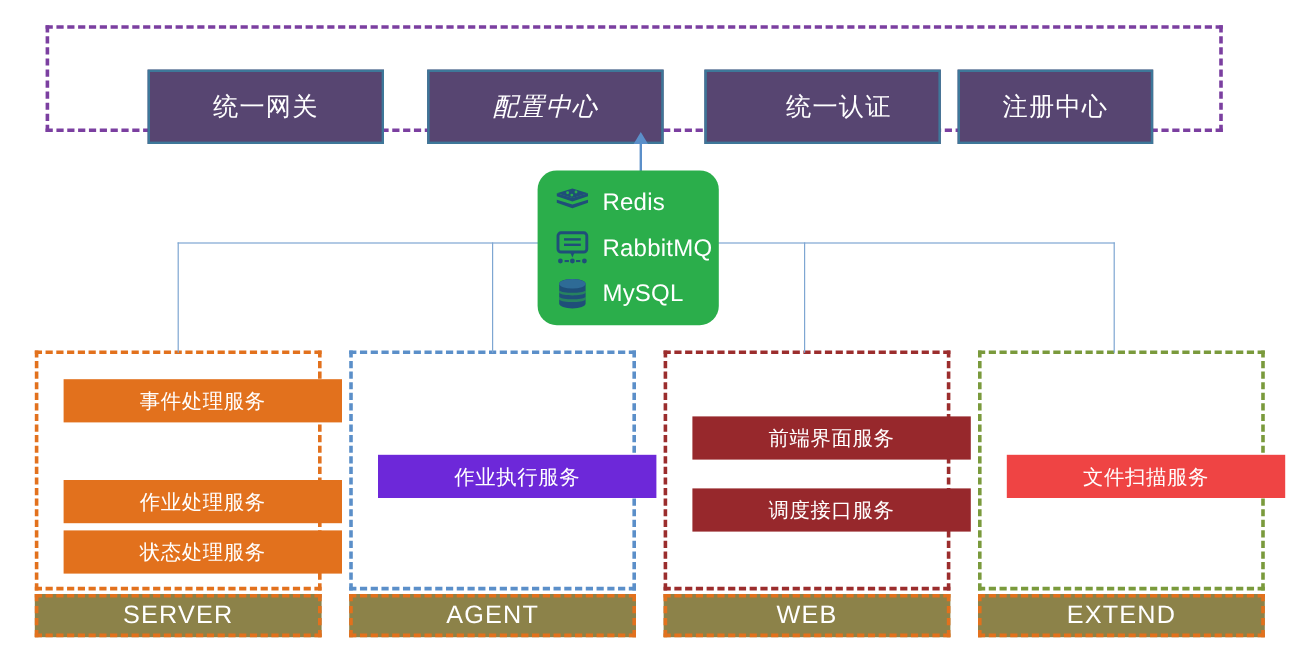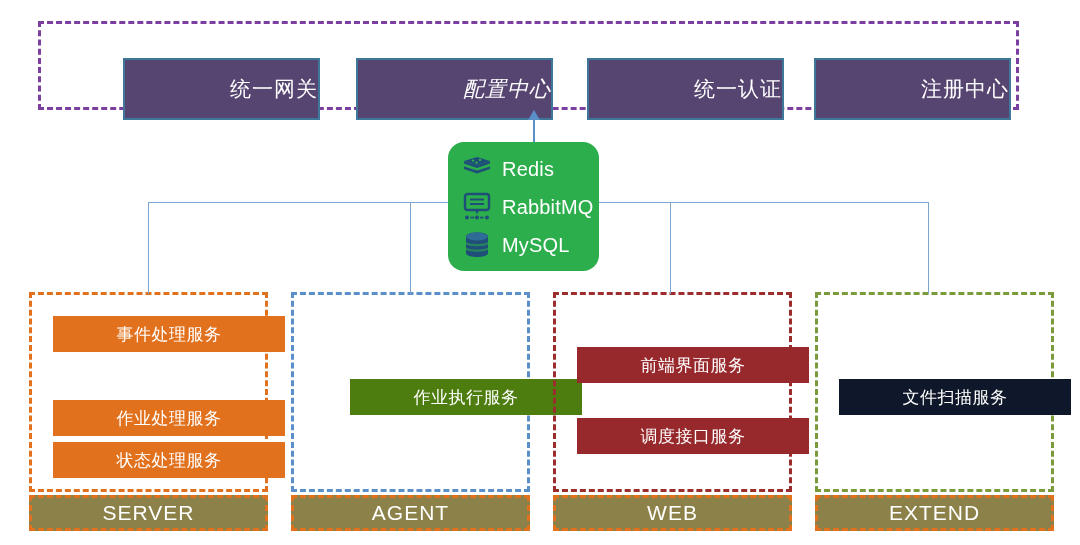--- a/index.html
+++ b/index.html
@@ -33,26 +33,26 @@
     top: 34px;
     height: 62px;
     background: #574571;
     border: 2px solid #3E7799;
     box-sizing: border-box;
     color: #ffffff;
     font-size: 21px;
     letter-spacing: 1px;
     display: flex;
     align-items: center;
-    justify-content: flex-end;
+    justify-content: center;
   }
   .pb0 { left: 82px;  width: 197px; }
   .pb1 { left: 315px; width: 197px; font-style: italic; }
   .pb2 { left: 546px; width: 197px; padding-left: 27px; }
-  .pb3 { left: 773px; width: 197px; }
+  .pb3 { left: 757px; width: 163px; }
 
   
   .middleware {
     position: absolute;
     left: 448px;
     top: 142px;
     width: 151px;
     height: 129px;
     background: #2BAE4B;
     border-radius: 16px;
@@ -132,23 +132,23 @@
     height: 36px;
     box-sizing: border-box;
     color: #ffffff;
     font-size: 17px;
     display: flex;
     align-items: center;
     justify-content: center;
     letter-spacing: 0.5px;
   }
   .svc-orange { background: #E2711D; }
-  .svc-blue   { background: #4d7c0f; margin-left: 35px; }
+  .svc-blue   { background: #6d28d9; }
   .svc-red    { background: #97282C; }
-  .svc-olive  { background: #0f172a; }
+  .svc-olive  { background: #ef4444; }
 
   
   .footer-bar {
     position: absolute;
     top: 495px;
     width: 239px;
     height: 36px;
     box-sizing: border-box;
     background: #8C8249;
     border: 3px dashed #E2711D;
@@ -252,21 +252,21 @@
   <div class="module m1">
     <div class="svc svc-blue" style="top:84px;">
       <span>作业执行服务</span>
     </div>
   </div>
 
   <div class="module m2">
     <div class="svc svc-red" style="top:52px;">
       <span>前端界面服务</span>
     </div>
-    <div class="svc svc-red" style="top:123px;">
+    <div class="svc svc-red" style="top:112px;">
       <span>调度接口服务</span>
     </div>
   </div>
 
   <div class="module m3">
     <div class="svc svc-olive" style="top:84px;">
       <span>文件扫描服务</span>
     </div>
   </div>
 

